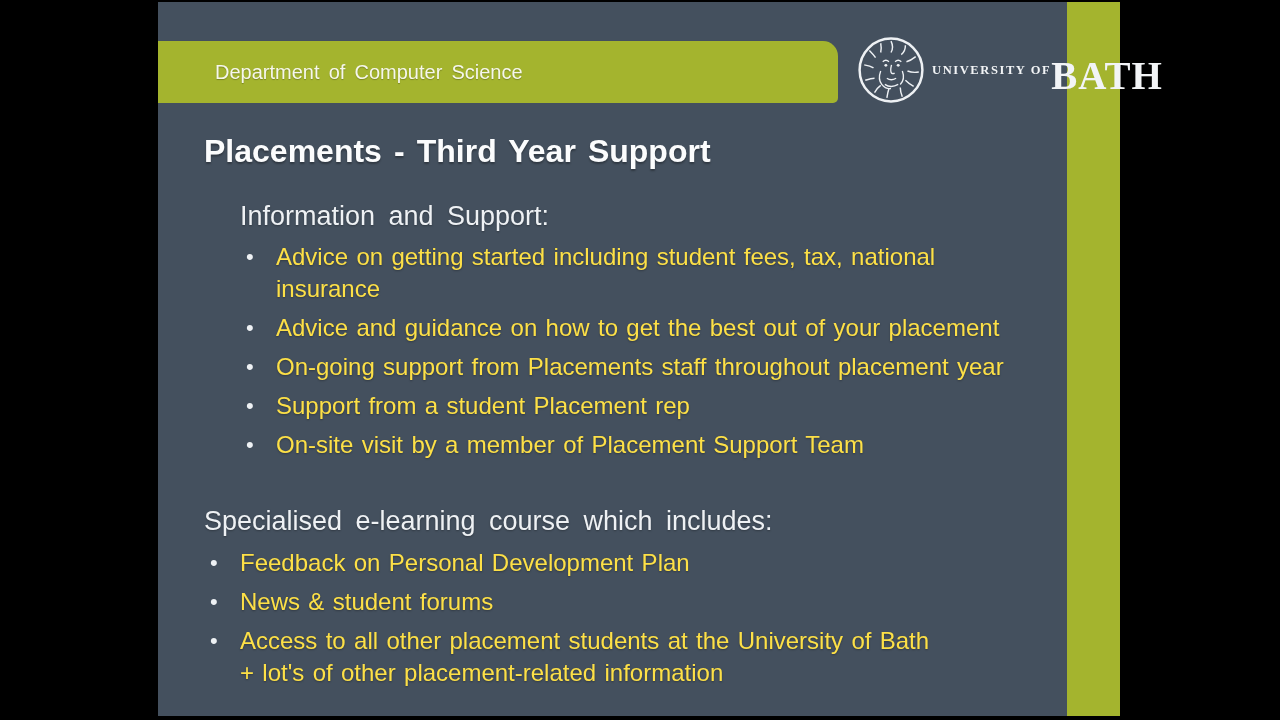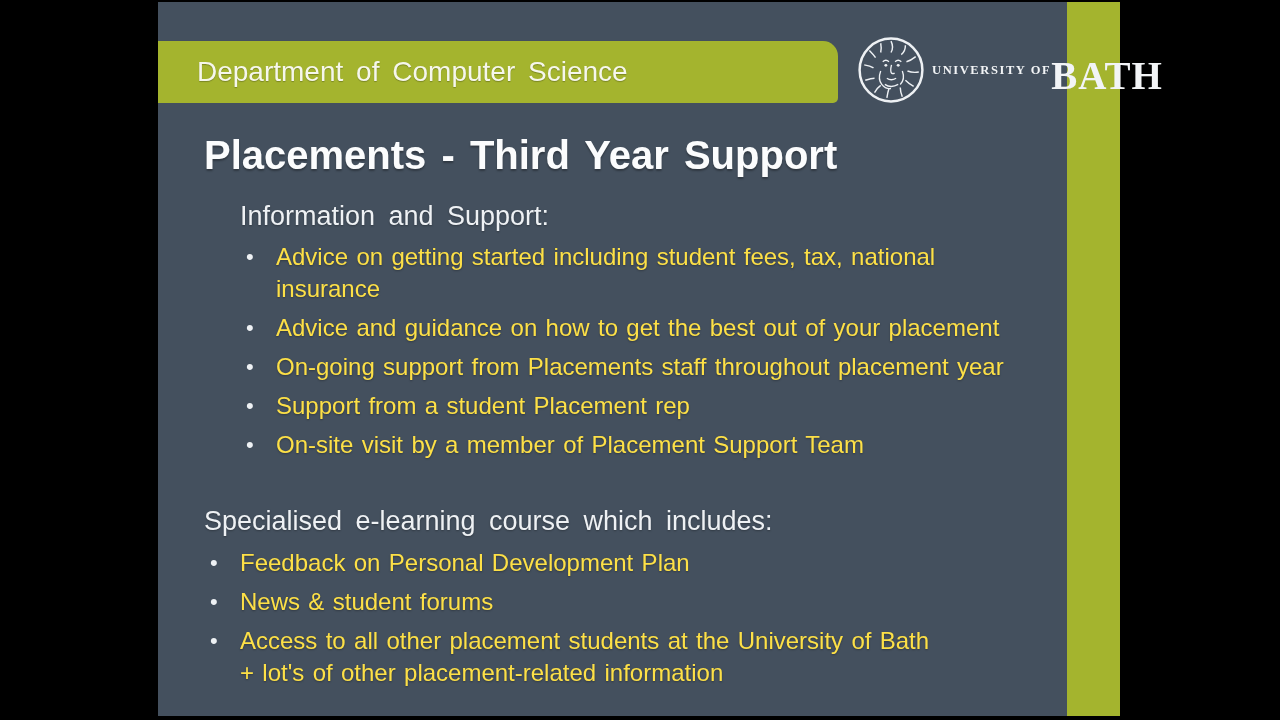--- a/index.html
+++ b/index.html
@@ -38,22 +38,22 @@
     left: 0;
     top: 39px;
     width: 680px;
     height: 62px;
     background: #a4b42e;
     border-radius: 0 15px 5px 0;
     display: flex;
     align-items: center;
   }
   .banner-label {
-    padding-left: 39px;
-    font-size: 28px;
+    padding-left: 57px;
+    font-size: 20px;
     color: #f6f7ec;
     word-spacing: 0.18em;
     text-shadow: 0 1px 1px rgba(0,0,0,0.25);
   }
   .logo {
     position: absolute;
     left: 698px;
     top: 33px;
     display: flex;
     align-items: center;
@@ -91,21 +91,21 @@
     width: 108px;
     height: 3px;
     background: #f2f4f6;
     margin-top: 4px;
   }
   .title {
     position: absolute;
     left: 46px;
     top: 131px;
     margin: 0;
-    font-size: 40px;
+    font-size: 32px;
     font-weight: bold;
     color: #fbfcfd;
     word-spacing: 0.1em;
     text-shadow: 0 2px 2px rgba(0,0,0,0.3);
   }
   .section {
     position: absolute;
     left: 46px;
   }
   .section-1 { top: 197px; margin-left: 36px; }

